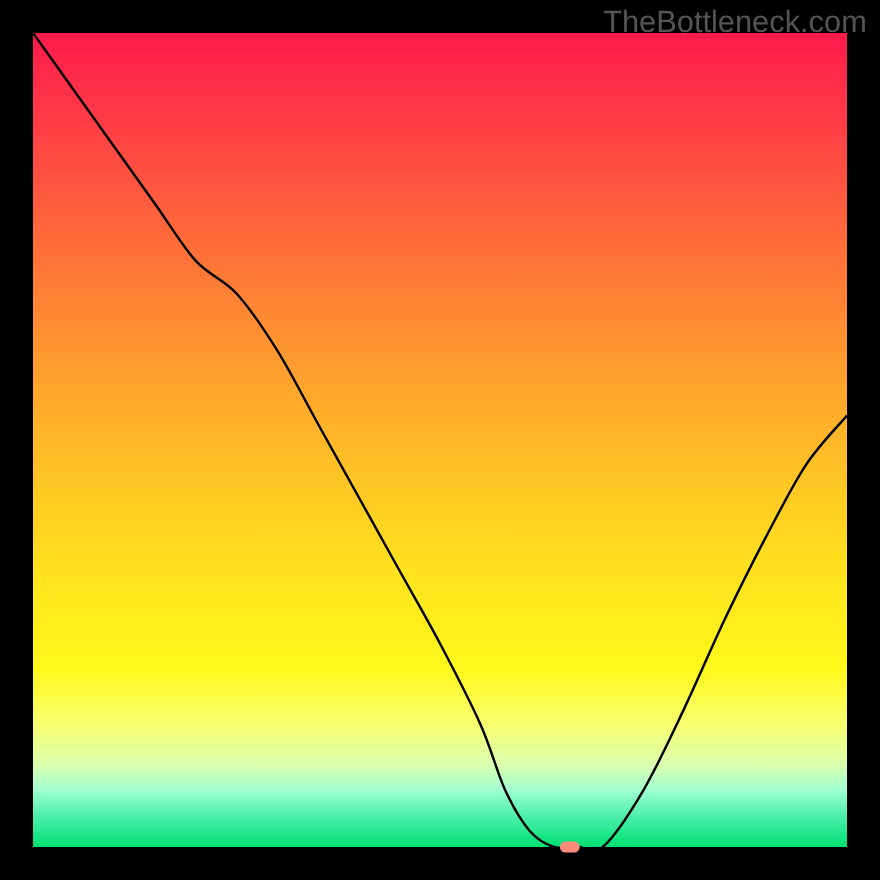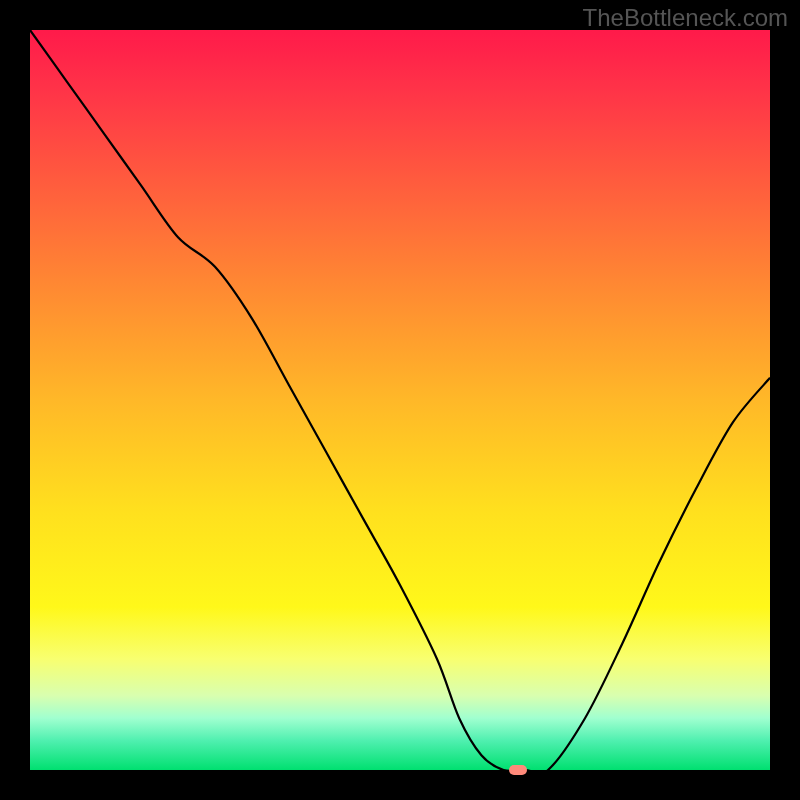--- a/index.html
+++ b/index.html
@@ -9,21 +9,21 @@
     height: 800px;
     background: #000;
     position: relative;
     font-family: Arial, sans-serif;
   }
   .watermark {
     position: absolute;
     top: 4px;
     right: 12px;
     color: #555;
-    font-size: 24px;
+    font-size: 28px;
     font-weight: 500;
     z-index: 10;
   }
   .plot-area {
     position: absolute;
     top: 30px;
     left: 30px;
     width: 740px;
     height: 740px;
     background: linear-gradient(to bottom,

